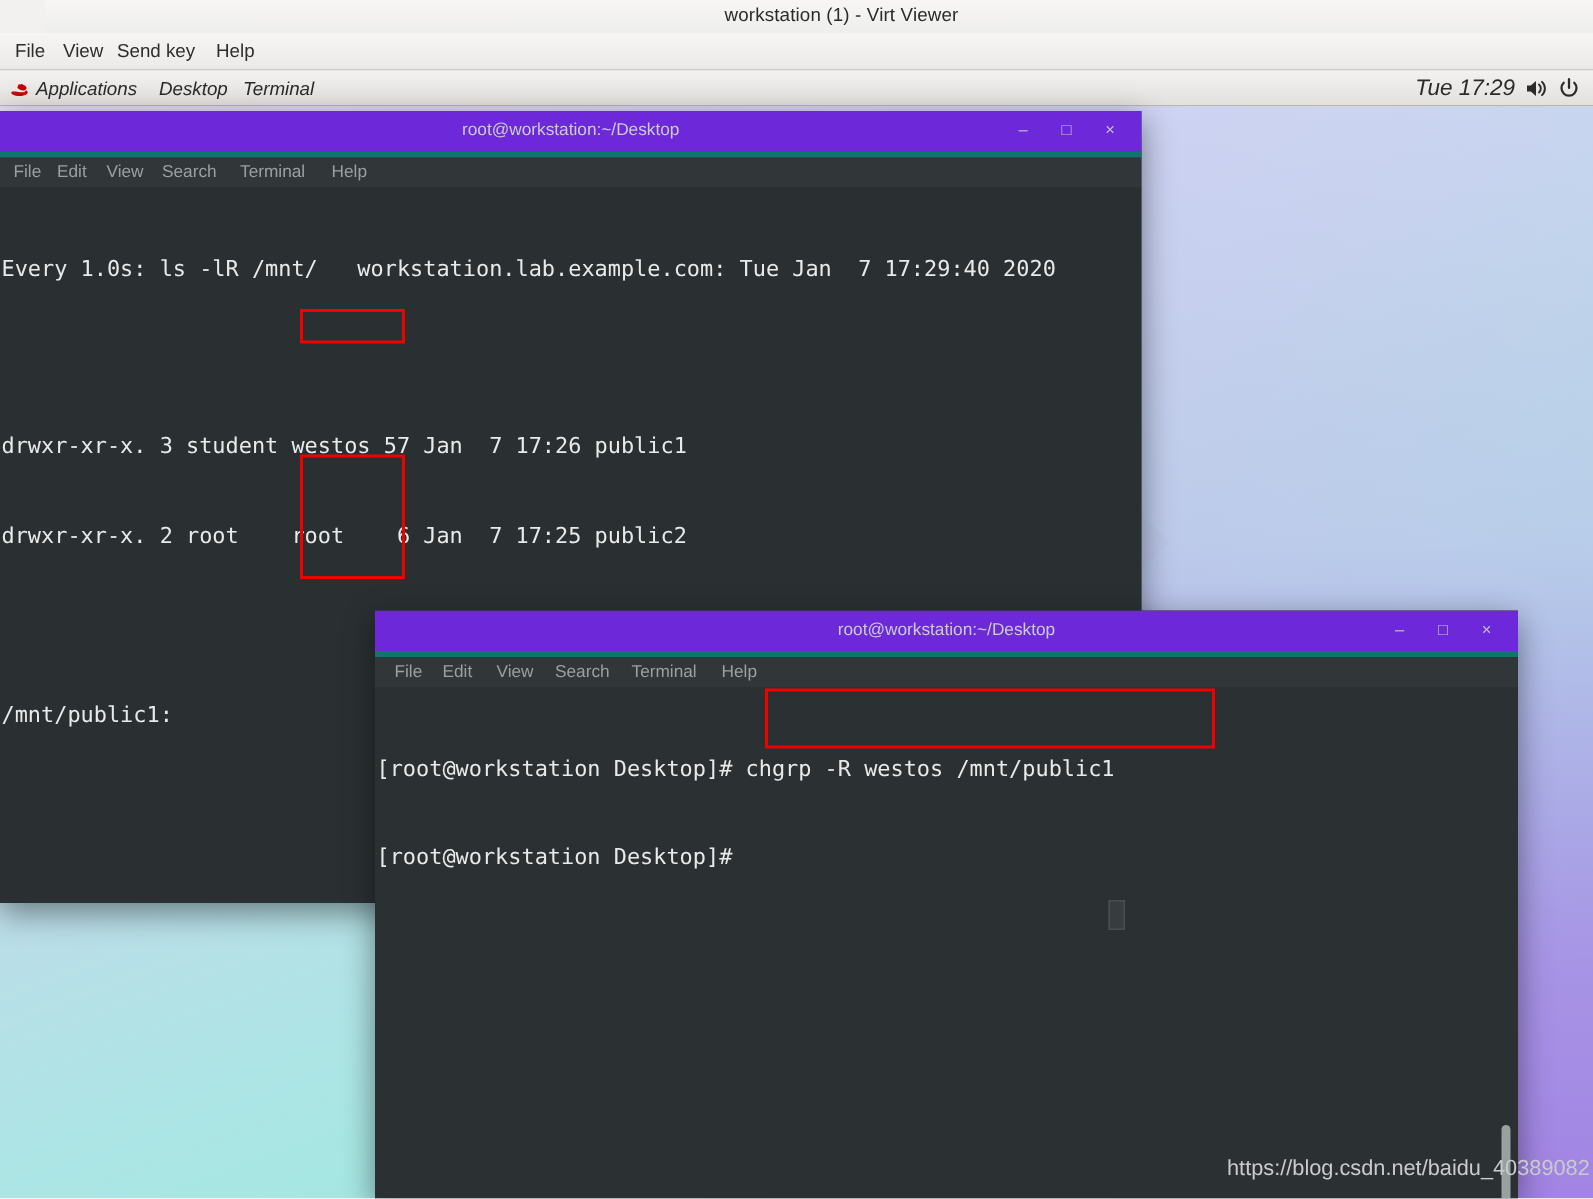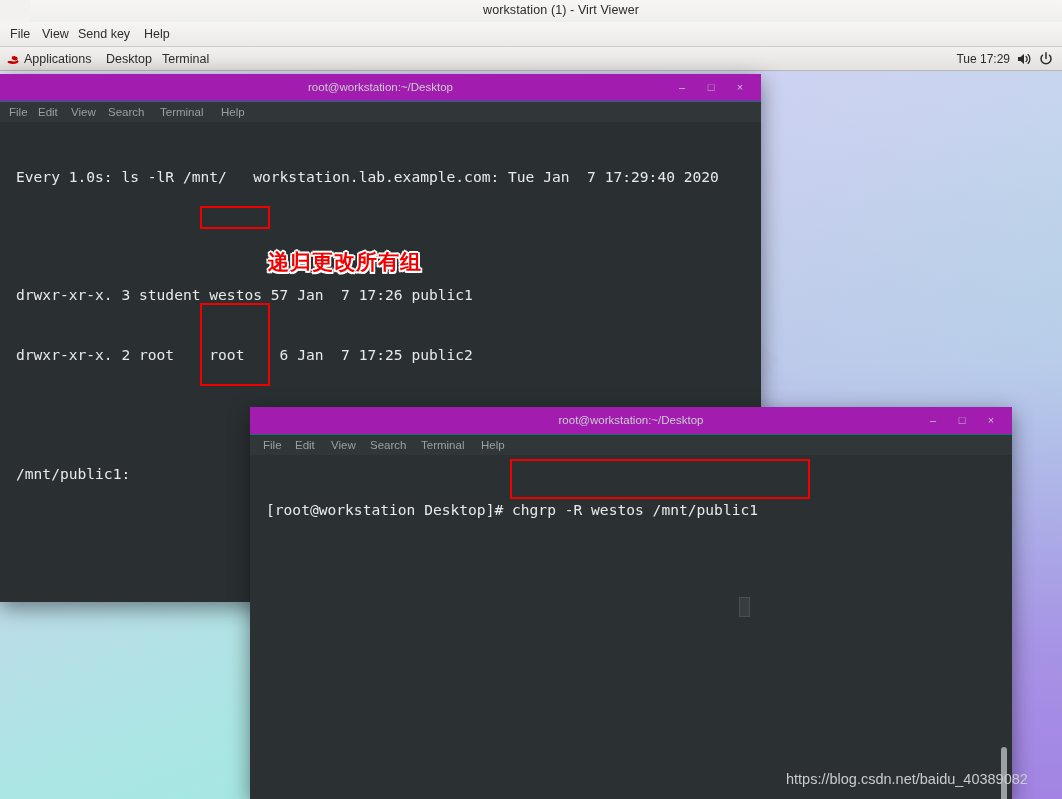--- a/index.html
+++ b/index.html
@@ -69,41 +69,42 @@
   }
 
   
   .gnome-panel {
     position: absolute;
     left: 0; top: 47px;
     width: 1062px; height: 24px;
     background: linear-gradient(to bottom, #f2f1ef 0%, #e3e1de 100%);
     border-bottom: 1px solid #b9b6b2;
     box-sizing: border-box;
+    font-style: italic;
   }
   .gnome-panel .gp-item {
     position: absolute;
     top: 0;
     height: 24px;
     line-height: 24px;
     font-size: 12.5px;
     color: #2b2b2b;
     cursor: default;
     white-space: nowrap;
   }
   .redhat-icon {
     position: absolute;
     left: 6px; top: 6px;
     width: 14px; height: 12px;
   }
   .gp-clock {
     position: absolute;
     right: 52px; top: 0;
     height: 24px; line-height: 24px;
-    font-size: 12px;
+    font-size: 15px;
     color: #2b2b2b;
     white-space: nowrap;
   }
   .gp-vol {
     position: absolute;
     right: 30px; top: 4px;
     width: 16px; height: 16px;
   }
   .gp-power {
     position: absolute;
@@ -169,22 +170,22 @@
   
   .term {
     position: absolute;
     background: #2f3436;
     box-shadow: 0 6px 20px rgba(0,0,0,0.45);
     overflow: hidden;
   }
   .term-title {
     position: relative;
     height: 27px;
-    background: #a21caf;
-    border-bottom: 1px solid #0f766e;
+    background: #6d28d9;
+    border-bottom: 4px solid #0f766e;
   }
   .term-title .tt-label {
     position: absolute;
     left: 0; top: 0;
     width: 100%;
     text-align: center;
     line-height: 27px;
     font-size: 11.5px;
     color: #c9cdce;
   }
@@ -220,21 +221,21 @@
     font-family: "DejaVu Sans Mono", "Liberation Mono", monospace;
     font-size: 14.6px;
     line-height: 19.8px;
     color: #e8eaea;
     white-space: pre;
     overflow: hidden;
   }
   .term-body .ln {
     position: relative;
     height: 19.8px;
-    padding-left: 16px;
+    padding-left: 1px;
   }
 
   
   #term1 .term-body { background: rgba(43,48,50,0.965); }
 
   
   .redbox {
     position: absolute;
     border: 2.5px solid #f10000;
     box-sizing: border-box;
@@ -275,20 +276,21 @@
   }
 
   
   .watermark {
     position: absolute;
     z-index: 50;
     font-family: "Liberation Sans", sans-serif;
     font-size: 14.5px;
     color: #c9cbcd;
     white-space: nowrap;
+    margin-left: 32px;
   }
 </style>
 </head>
 <body>
 
 <div id="screen">
 
   <div class="vv-titlebar">
     <div class="vv-title">workstation (1) - Virt Viewer</div>
     <div class="vv-close">×</div>
@@ -372,39 +374,39 @@
       
       
       
     </div>
   </div>
 
   <div class="redbox" style="left:200px; top:206px; width:70px; height:23px;"></div>
 
   <div class="redbox" style="left:200px; top:303px; width:70px; height:83px;"></div>
 
-  <div class="cn-note" style="left:268px; top:248px;">递归更改所有组</div>
 
   <div class="term" id="term2" style="left:250px; top:407px; width:762px; height:392px;">
     <div class="term-title">
       <div class="tt-label">root@workstation:~/Desktop</div>
       <div class="tbtn" style="right:68px">–</div>
       <div class="tbtn" style="right:39px">□</div>
       <div class="tbtn" style="right:10px">×</div>
     </div>
     <div class="term-menubar">
       <div class="tmi" style="left:8px">File</div>
       <div class="tmi" style="left:40px">Edit</div>
       <div class="tmi" style="left:76px">View</div>
       <div class="tmi" style="left:115px">Search</div>
       <div class="tmi" style="left:166px">Terminal</div>
       <div class="tmi" style="left:226px">Help</div>
     </div>
     <div class="term-body" style="height:345px; padding-top:5px;">
       <div class="ln">[root@workstation Desktop]# chgrp -R westos /mnt/public1</div>
+      <div class="ln">[root@workstation Desktop]# </div>
       <div class="term-cursor-block" style="left:489px; top:142px;"></div>
       <div class="term-scrollbar" style="right:5px; top:292px; height:95px;"></div>
     </div>
   </div>
 
   <div class="redbox" style="left:510px; top:459px; width:300px; height:40px;"></div>
 
   <div class="watermark" style="left:786px; top:771px;">https://blog.csdn.net/baidu_40389082</div>
 
 </div>

